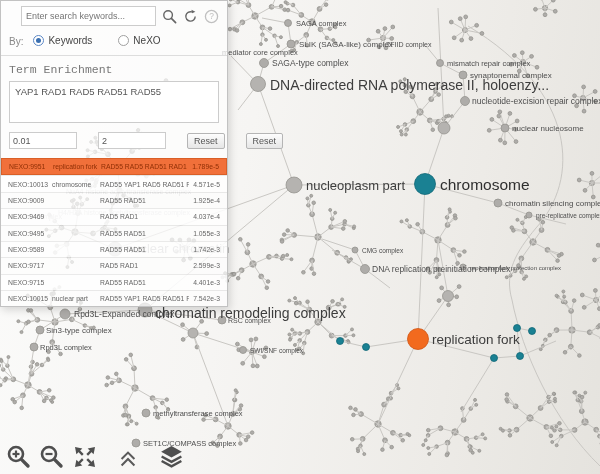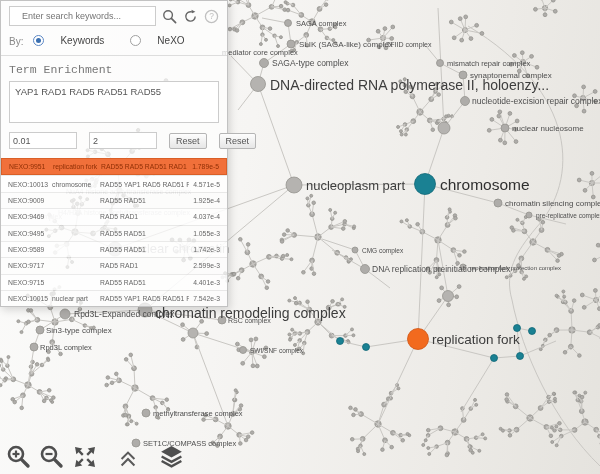--- a/index.html
+++ b/index.html
@@ -9,33 +9,33 @@
   #graph{position:absolute;left:0;top:0;z-index:1;}
   #graph text{font-family:"Liberation Sans",sans-serif;}
 
   
   .panel{position:absolute;left:0;top:0;width:228px;background:rgba(253,253,253,0.72);
          border:1px solid #c2c2c2;box-shadow:2px 3px 8px rgba(0,0,0,0.15);
          padding:5px 8px 0 8px;box-sizing:border-box;z-index:5;}
   .panel-title{font-size:13px;font-weight:bold;color:#222;margin:2px 0 6px 0;}
   .search-row{display:flex;align-items:center;gap:6px;margin-bottom:9px;}
   .search-row input{width:132px;height:18px;border:1px solid #ccc;font-size:9px;
-                    padding:0 12px;color:#555;background:#fff;outline:none;}
+                    padding:0 4px;color:#555;background:#fff;outline:none;margin-left:12px;}
   .icon{width:15px;height:15px;display:inline-block;flex:0 0 auto;}
   .radio-row{display:flex;align-items:center;font-size:10px;color:#888;margin-bottom:7px;}
   .by{margin-right:10px;}
-  .radio-opt{display:inline-flex;align-items:center;gap:16px;color:#444;margin-right:26px;cursor:pointer;}
+  .radio-opt{display:inline-flex;align-items:center;gap:4px;color:#444;margin-right:26px;cursor:pointer;}
   .rb{width:9px;height:9px;border:1px solid #a0a0a0;border-radius:50%;background:#fff;position:relative;display:inline-block;}
   .rb.sel{border-color:#5b87c5;}
   .rb.sel::after{content:"";position:absolute;left:2px;top:2px;width:5px;height:5px;border-radius:50%;background:#3a6fb0;}
   .divider{border-top:1px solid #ddd;margin:2px -8px 0 -8px;}
   .section-title{font-size:11.5px;color:#777;margin:7px 0 5px 0;font-family:Liberation Mono, monospace;}
   .query-box{background:#fff;border:1px solid #ccc;height:32px;font-size:9.5px;color:#555;
              padding:4px 5px;margin-bottom:9px;}
-  .controls-row{display:flex;gap:12px;margin-bottom:9px;align-items:center;}
+  .controls-row{display:flex;gap:21px;margin-bottom:9px;align-items:center;}
   .controls-row input{width:60px;height:15px;border:1px solid #ccc;font-size:9px;padding:0 3px;color:#555;background:#fff;}
   .controls-row button{font-size:9px;color:#555;background:linear-gradient(#fdfdfd,#e6e6e6);
           border:1px solid #b5b5b5;border-radius:2px;padding:2px 6px;cursor:pointer;}
   .results{font-size:6.8px;color:#666;margin:0 -8px;}
   .rrow{display:grid;grid-template-columns:44px 48px 1fr 36px;padding:4.2px 2px 4.2px 7px;
         border-top:1px solid rgba(0,0,0,0.08);align-items:center;cursor:pointer;}
   .rrow:nth-child(even){background:rgba(255,255,255,0.55);}
   .rrow.hl{background:#f1703a;border:1px solid #d95f27;color:#8f2f05;}
   .rp{text-align:right;padding-right:5px;}
   .rgenes{white-space:nowrap;overflow:hidden;}

